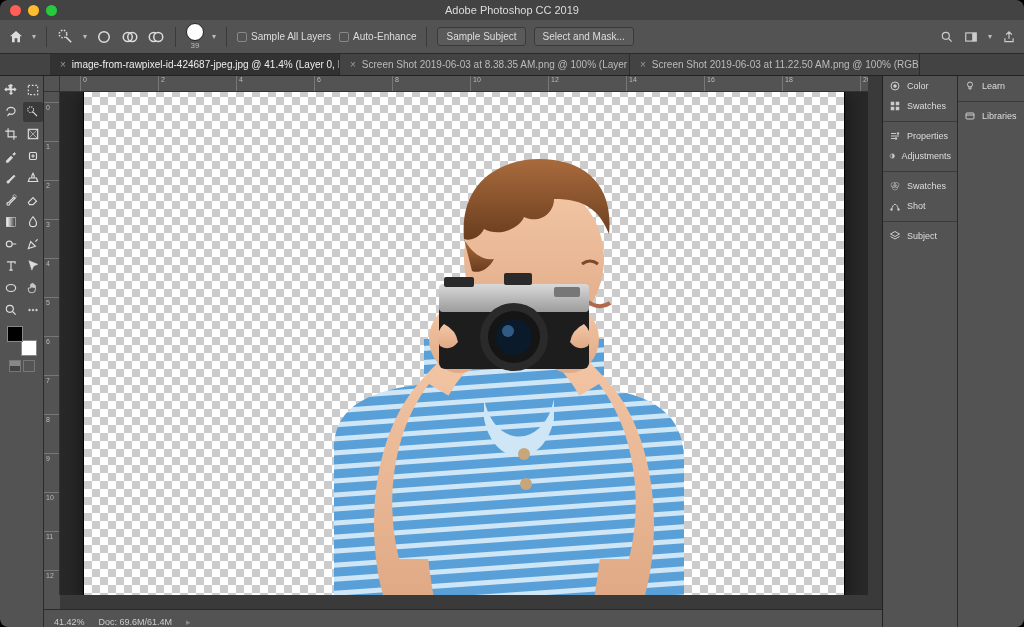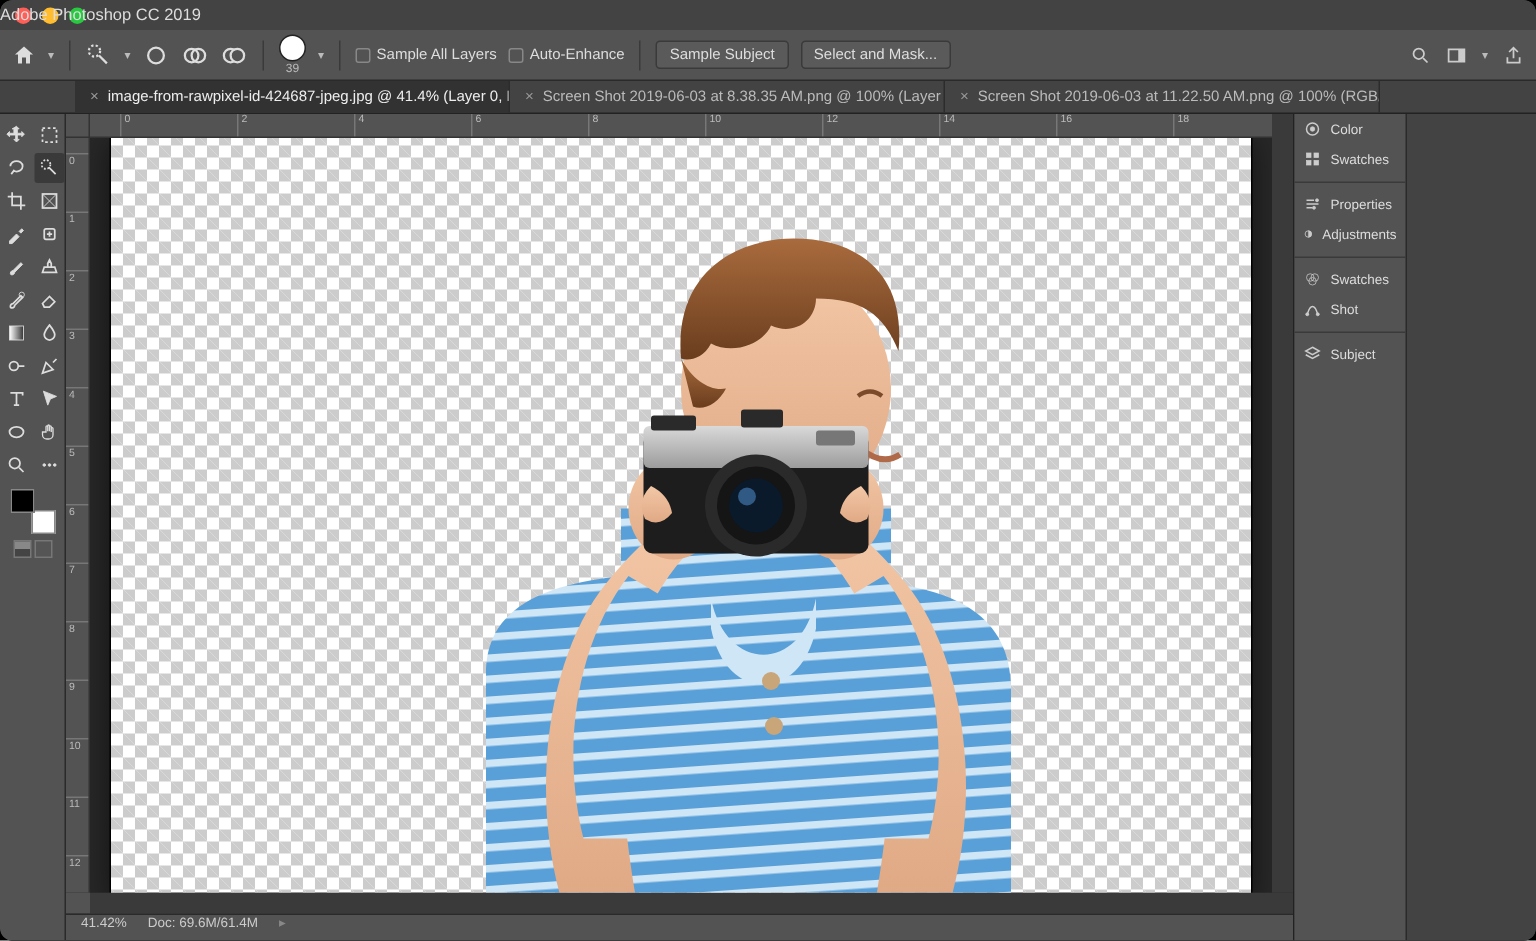--- a/index.html
+++ b/index.html
@@ -4,21 +4,21 @@
 <style>
   *{box-sizing:border-box;margin:0;padding:0;font-family:"Helvetica Neue",Arial,sans-serif;user-select:none}
   html,body{width:1024px;height:627px;overflow:hidden;background:#000;border-radius:8px}
   .win{width:1024px;height:627px;background:#323232;display:flex;flex-direction:column;border-radius:8px;overflow:hidden}
 
   
   .titlebar{height:20px;background:#434343;display:flex;align-items:center;position:relative}
   .traffic{display:flex;gap:7px;padding-left:10px}
   .tl{width:11px;height:11px;border-radius:50%}
   .tl.r{background:#ff5f57}.tl.y{background:#febc2e}.tl.g{background:#28c840}
-  .title{position:absolute;left:0;right:0;font-size:11px;color:#ddd;pointer-events:none}
+  .title{position:absolute;left:0;right:0;text-align:center;font-size:11px;color:#ddd;pointer-events:none}
 
   
   .optbar{height:34px;background:#535353;border-bottom:1px solid #2a2a2a;display:flex;align-items:center;padding:0 8px;gap:8px;color:#ddd;font-size:10px}
   .home{width:16px;height:16px;fill:#ddd}
   .sep{width:1px;height:20px;background:#3a3a3a;margin:0 2px}
   .swatch{width:18px;height:18px;border-radius:50%;background:#fff;border:1px solid #222}
   .swatchwrap{display:flex;flex-direction:column;align-items:center;line-height:1}
   .swatchwrap .num{font-size:8px;color:#bbb;margin-top:1px}
   .smbtn{width:18px;height:18px;display:flex;align-items:center;justify-content:center;fill:#ddd}
   .chk{display:flex;align-items:center;gap:4px}
@@ -54,25 +54,25 @@
   .rcorner{width:16px;background:#535353;border-right:1px solid #333;border-bottom:1px solid #333}
   .hruler{flex:1;background:#535353;border-bottom:1px solid #333;position:relative;overflow:hidden;font-size:7px;color:#bbb}
   .hruler .tick{position:absolute;top:0;bottom:0;border-left:1px solid #777;padding-left:2px}
   .midrow{flex:1;display:flex;min-height:0}
   .vruler{width:16px;background:#535353;border-right:1px solid #333;position:relative;overflow:hidden;font-size:7px;color:#bbb}
   .vruler .tick{position:absolute;left:0;right:0;border-top:1px solid #777;padding-top:1px;padding-left:2px}
   .canvaszone{flex:1;position:relative;background:#282828;display:flex;align-items:center;justify-content:center;overflow:hidden}
   .artboard{width:760px;height:510px;position:relative;box-shadow:0 0 0 1px #000, 0 4px 20px rgba(0,0,0,.6)}
   .transparency{position:absolute;inset:0;background-color:#fff;background-image:linear-gradient(45deg,#ccc 25%,transparent 25%,transparent 75%,#ccc 75%),linear-gradient(45deg,#ccc 25%,transparent 25%,transparent 75%,#ccc 75%);background-size:16px 16px;background-position:0 0,8px 8px}
   .subject{position:absolute;inset:0}
-  .statusbar{height:18px;background:#535353;border-top:1px solid #2a2a2a;display:flex;align-items:flex-start;gap:14px;padding:0 10px;font-size:9px;color:#ccc}
+  .statusbar{height:18px;background:#535353;border-top:1px solid #2a2a2a;display:flex;align-items:flex-end;gap:14px;padding:0 10px;font-size:9px;color:#ccc}
   .scrollstub{width:14px;background:#3a3a3a}
 
   
-  .rightcol{width:162px;display:flex;background:#434343;border-left:1px solid #222}
+  .rightcol{width:142px;display:flex;background:#434343;border-left:1px solid #222}
   .panelstack{width:75px;background:#535353;border-right:1px solid #2a2a2a;display:flex;flex-direction:column}
   .panelstack2{flex:1;background:#535353;display:flex;flex-direction:column}
   .pitem{display:flex;align-items:center;gap:6px;height:20px;padding:0 6px;font-size:9px;color:#ddd;cursor:pointer}
   .pitem svg{width:12px;height:12px;fill:#ccc;stroke:#ccc}
   .pgroupgap{height:6px;border-bottom:1px solid #3a3a3a;margin-bottom:4px}
 
 </style>
 </head>
 <body>
 
@@ -476,16 +476,33 @@
             <span>Shot</span>
           </div>
         <div class="pgroupgap"></div>
         <div class="pitem">
             <svg viewBox="0 0 24 24">
               <path d="M12 3l9 5-9 5-9-5zM3 13l9 5 9-5" fill="none" stroke="#ccc" stroke-width="2"></path>
             </svg>
             <span>Subject</span>
           </div>
       </div>
+      <div class="panelstack2">
+        <div class="pitem">
+            <svg viewBox="0 0 24 24">
+              <circle cx="12" cy="9" r="5" fill="none" stroke="#ccc" stroke-width="2"></circle>
+              <path d="M10 14v4h4v-4" stroke="#ccc" stroke-width="2" fill="none"></path>
+            </svg>
+            <span>Learn</span>
+          </div>
+        <div class="pgroupgap"></div>
+        <div class="pitem">
+            <svg viewBox="0 0 24 24">
+              <rect x="4" y="6" width="16" height="12" rx="2" fill="none" stroke="#ccc" stroke-width="2"></rect>
+              <path d="M4 10h16" stroke="#ccc" stroke-width="2"></path>
+            </svg>
+            <span>Libraries</span>
+          </div>
+      </div>
     </div>
 
   </div>
 </div>
 
 </body></html>

